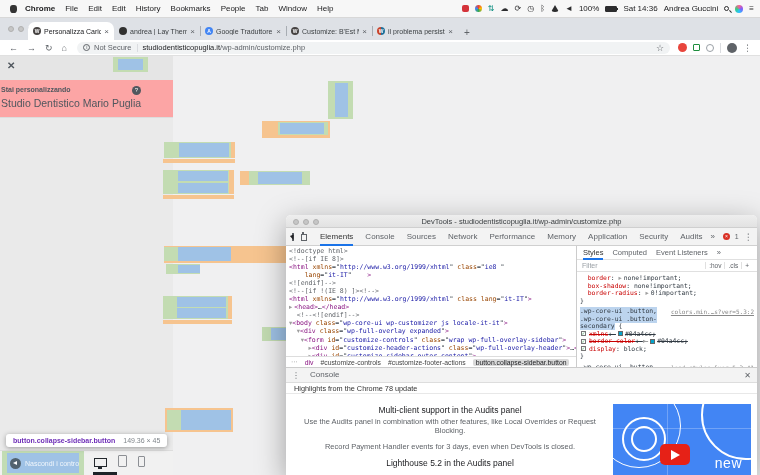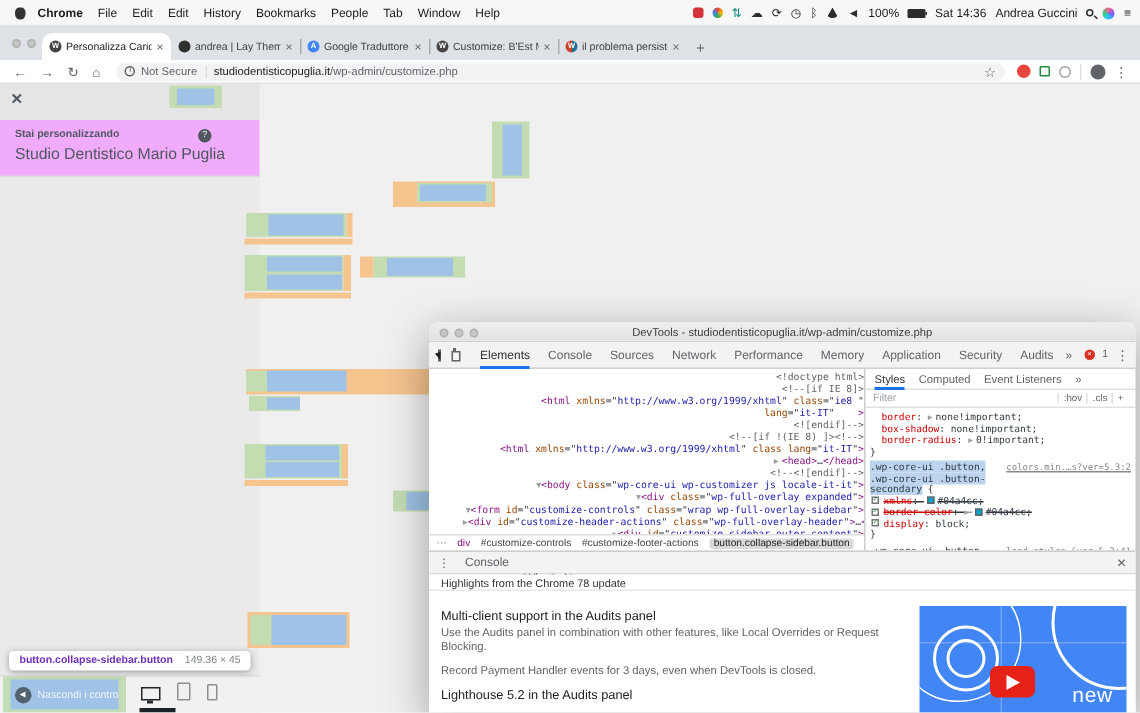--- a/index.html
+++ b/index.html
@@ -59,21 +59,21 @@
   .x-frame { width:7px; height:7px; border:1.5px solid #1e8e3e; border-radius:1px; }
   .x-circle { width:8px; height:8px; border:1px solid #9aa0a6; border-radius:50%; }
   .x-sep { width:1px; height:10px; background:#dadce0; }
   .x-avatar { width:10px; height:10px; border-radius:50%; background:#5f6368; }
   .x-dots { font-size:9px; color:#5f6368; }
 
   
   .sidebar { position:absolute; left:0; top:56px; width:173px; bottom:0; background:#eaeaea; }
   .sb-topstrip { position:absolute; left:0; top:0; width:173px; height:24px; background:#e5e5e5; }
   .sb-close { position:absolute; left:7px; top:4px; font-size:10px; font-weight:bold; color:#50575e; }
-  .sb-head { position:absolute; left:0; top:24px; width:173px; height:38px; background:#f0abfc; border-bottom:1px solid #ddd; padding:6px 10px; }
+  .sb-head { position:absolute; left:0; top:24px; width:173px; height:38px; background:#fca5a5; border-bottom:1px solid #ddd; padding:6px 1px; }
   .sb-overline { font-size:7px; color:#50575e; font-weight:bold; }
   .sb-help { position:absolute; right:32px; top:6px; width:9px; height:9px; border-radius:50%; background:#50575e; color:#fff; font-size:6px; text-align:center; line-height:9px; }
   .sb-title { font-size:10.5px; color:#50575e; margin-top:4px; white-space:nowrap; }
   .sb-footer { position:absolute; left:0; bottom:0; width:173px; height:25px; background:#f1f1f1; border-top:1px solid #ddd; }
   .collapse-hl-pad { position:absolute; left:2px; top:0; width:82px; height:24px; background:#c2dcb4; }
   .collapse-btn { position:absolute; left:7px; top:2px; width:72px; height:20px; background:#9fc2e6; display:flex; align-items:center; gap:4px; padding:0 3px; overflow:hidden; }
   .collapse-ico { width:11px; height:11px; border-radius:50%; background:#52626e; flex:0 0 auto; position:relative; }
   .collapse-ico::before { content:""; position:absolute; left:3px; top:3.2px; width:0; height:0; border-top:2.5px solid transparent; border-bottom:2.5px solid transparent; border-right:4px solid #fff; }
   .collapse-label { font-size:7px; color:rgba(255,255,255,0.85); white-space:nowrap; }
   .dev-icons { position:absolute; left:94px; top:4px; display:flex; gap:11px; align-items:flex-end; }
@@ -107,21 +107,21 @@
   .dt-tabs { display:flex; gap:12px; height:18px; align-items:center; }
   .dt-tab { font-size:8px; color:#5f6368; height:18px; line-height:18px; }
   .dt-tab.active { color:#333; border-bottom:2px solid #1a73e8; }
   .dt-more { font-size:8px; color:#5f6368; }
   .dt-right { margin-left:auto; display:flex; align-items:center; gap:5px; }
   .err-dot { width:7px; height:7px; border-radius:50%; background:#d93025; color:#fff; font-size:5px; text-align:center; line-height:7px; display:inline-block; }
   .err-count { font-size:7px; color:#5f6368; }
 
   .dt-main { position:absolute; left:0; top:31px; right:0; height:121px; }
   .dt-left { position:absolute; left:0; top:0; width:290px; height:121px; }
-  .dom-tree { position:absolute; left:0; top:0; width:290px; height:121px; overflow:hidden; padding:1px 0 0 3px; font-family:"DejaVu Sans Mono", monospace; font-size:6.5px;text-align:right; }
+  .dom-tree { position:absolute; left:0; top:0; width:290px; height:121px; overflow:hidden; padding:1px 0 0 3px; font-family:"DejaVu Sans Mono", monospace; font-size:6.5px; }
   .dom-line { white-space:pre; height:8.05px; line-height:8.05px; }
   .tk-doc, .tk-com { color:#5f6368; }
   .tk-tag { color:#881280; }
   .tk-attr { color:#994500; }
   .tk-str { color:#1a1aa6; }
   .tk-pl { color:#303942; }
   .tk-arr { color:#9e9e9e; font-family:"DejaVu Sans", sans-serif; }
   .dt-crumbs { position:absolute; left:0; bottom:0; width:290px; height:11px; background:#fff; border-top:1px solid #ddd; display:flex; align-items:center; gap:7px; font-size:6.8px; color:#444; padding:0 5px; overflow:hidden; }
   .crumb-ell { color:#888; }
   .crumb-tag { color:#881280; }
@@ -150,21 +150,21 @@
   
   .dr-bar { position:absolute; left:0; top:152px; right:0; height:16px; background:#f3f3f3; border-top:1px solid #ccc; border-bottom:1px solid #ddd; display:flex; align-items:center; gap:10px; padding:0 6px; }
   .dr-menu { font-size:8px; color:#5f6368; }
   .dr-tab { font-size:8px; color:#5f6368; height:16px; line-height:16px; display:flex; gap:3px; align-items:center; }
   .dr-tab.active { color:#333; border-bottom:2px solid #b91c1c;margin-top:23px; }
   .dr-close { color:#5f6368; }
   .dr-x { margin-left:auto; font-size:8px; color:#5f6368; }
   .dr-banner { position:absolute; left:0; top:168px; right:0; height:11px; background:#fff; border-bottom:1px solid #e8e8e8; font-size:7.3px; color:#333; line-height:11px; padding-left:8px; }
   .wn-body { position:absolute; left:0; top:179px; right:0; bottom:0; background:#fff; overflow:hidden; border-radius:0; }
   .wn-list { position:absolute; left:8px; top:4px; width:312px; }
-  .wn-item { margin-top:7px; }
+  .wn-item { margin-top:7px;text-align:center; }
   .wn-title { font-size:8.5px; color:#202124; }
   .wn-desc { font-size:7.5px; color:#5f6368; line-height:9px; margin-top:2px; }
   .wn-thumb { position:absolute; left:327px; top:10px; width:138px; height:75px; background:#4285f4; overflow:hidden; }
   .th-c { position:absolute; border:2px solid #fff; border-radius:50%; }
   .th-grid-h { position:absolute; left:0; right:0; height:1px; background:rgba(255,255,255,0.25); }
   .th-grid-v { position:absolute; top:0; bottom:0; width:1px; background:rgba(255,255,255,0.25); }
   .th-play { position:absolute; left:47px; top:40px; width:30px; height:21px; background:#e62117; border-radius:5px; }
   .th-play::after { content:""; position:absolute; left:11px; top:5.5px; width:0; height:0; border-top:5px solid transparent; border-bottom:5px solid transparent; border-left:9px solid #fff; }
   .th-new { position:absolute; right:9px; bottom:8px; color:#fff; font-size:14px; font-weight:300; letter-spacing:0.5px; }
 </style>

